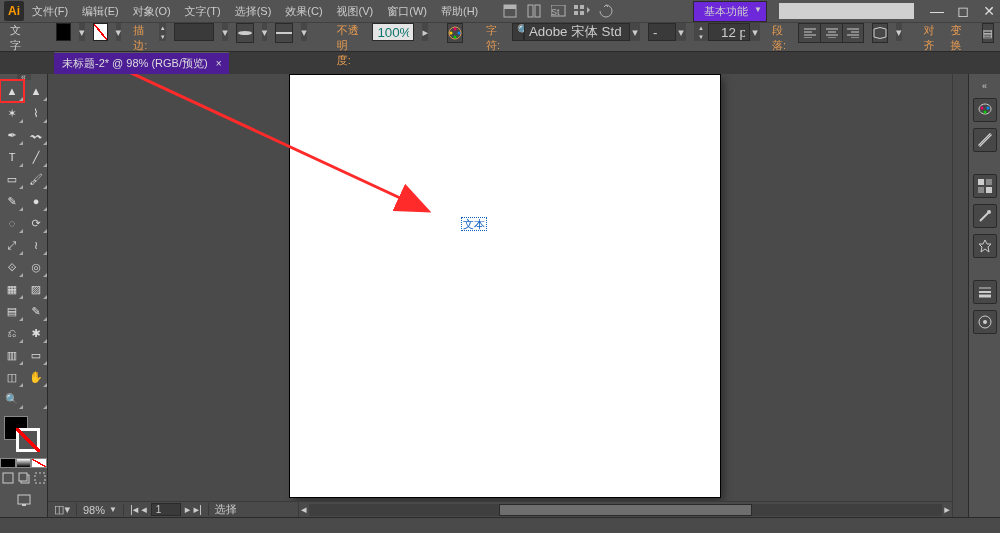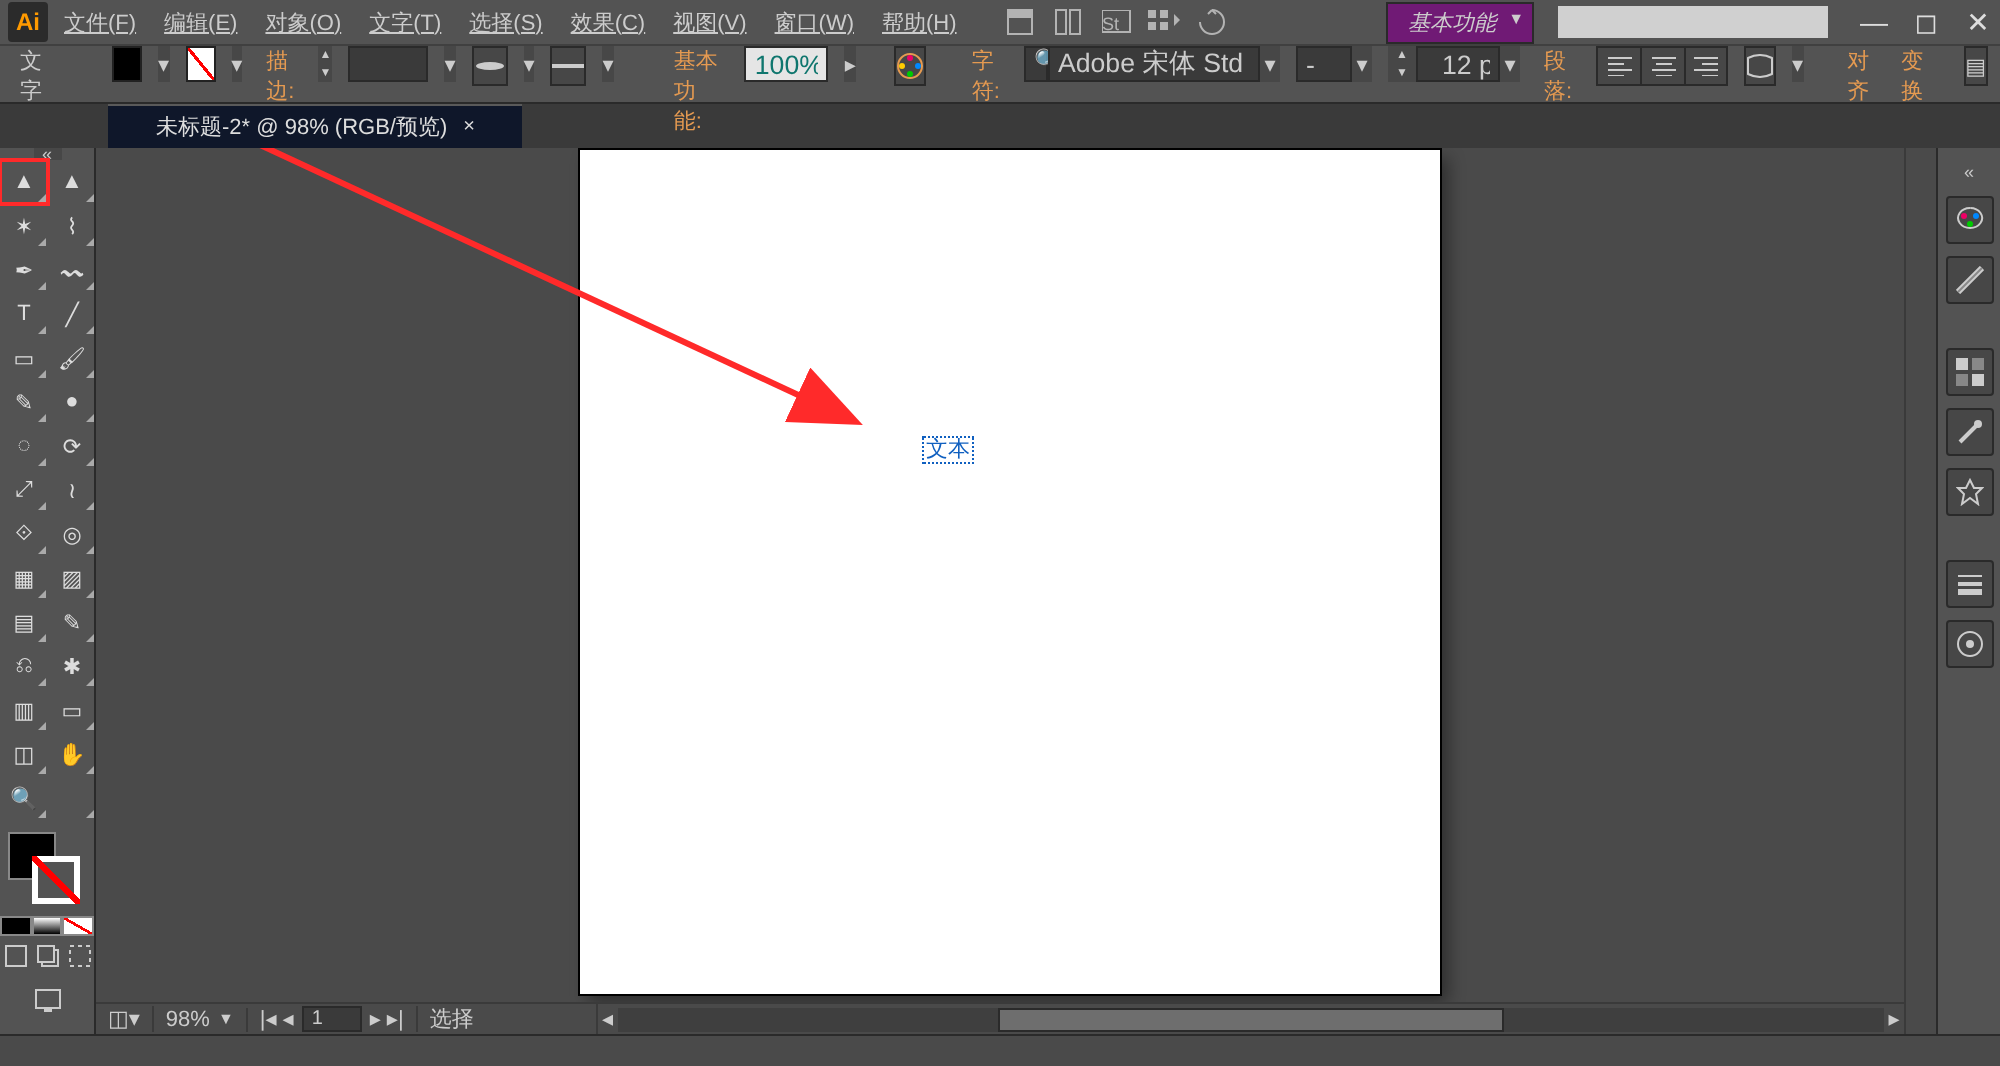--- a/index.html
+++ b/index.html
@@ -1,25 +1,25 @@
 <!DOCTYPE html>
 <html><head>
 <meta charset="utf-8">
 <style>
   * { margin: 0; padding: 0; box-sizing: border-box; font-family: "Microsoft YaHei", sans-serif; }
   body { background: #4a4a4a; width: 1000px; height: 533px; overflow: hidden; font-size: 11px; color: #ccc; user-select: none; }
 
   
   .menubar { height: 22px; background: #535353; display: flex; align-items: center; padding: 0 4px; gap: 2px; }
   .ai-logo { width: 20px; height: 20px; background: #2b2b2b; color: #ff9a00; font-weight: bold; font-size: 12px; display: flex; align-items: center; justify-content: center; border-radius: 2px; }
-  .menu-item { padding: 2px 6px; cursor: pointer; white-space: nowrap; text-decoration: underline; }
+  .menu-item { padding: 2px 6px; cursor: pointer; white-space: nowrap; }
   .menubar-icons { display: flex; gap: 8px; margin-left: 16px; align-items: center; }
   .mb-icon { width: 16px; height: 16px; display: flex; align-items: center; justify-content: center; opacity: .8; }
   .menubar-spacer { flex: 1; }
-  .workspace-switcher { background: #701a75; padding: 2px 18px 2px 10px; border: 1px solid #2a2a2a; position: relative; font-style: italic; }
+  .workspace-switcher { background: #6d28d9; padding: 2px 18px 2px 10px; border: 1px solid #2a2a2a; position: relative; }
   .search-box { background: #d0d0d0; width: 135px; height: 16px; display: flex; align-items: center; padding: 0 4px; }
   .window-controls { display: flex; gap: 12px; margin-left: 14px; }
   .win-ctl { width: 14px; height: 14px; display: flex; align-items: center; justify-content: center; color: #ddd; font-size: 14px; }
 
   
   .optionsbar { height: 30px; background: #535353; border-top: 1px solid #404040; border-bottom: 1px solid #2a2a2a; display: flex; align-items: flex-start; padding: 0 6px; gap: 8px; }
   .opt-label { color: #ccc; padding: 0 4px; }
   .opt-label.orange { color: #e59a51; }
   .fill-swatch { width: 28px; height: 18px; border: 1px solid #222; background: #000; position: relative; }
   .stroke-swatch { width: 28px; height: 18px; border: 1px solid #222; background: linear-gradient(to top right, transparent 46%, red 46%, red 54%, transparent 54%), #fff; }
@@ -29,21 +29,21 @@
   .stepper { width: 14px; height: 18px; display: flex; flex-direction: column; background: #474747; }
   .stepper div { flex: 1; display:flex; align-items:center; justify-content:center; font-size:6px; }
   .btn-sq { width: 22px; height: 20px; background: #474747; border: 1px solid #2a2a2a; display:flex; align-items:center; justify-content:center; }
   .btn-group { display:flex; }
   .btn-group .btn-sq { border-right: none; }
   .btn-group .btn-sq:last-child { border-right: 1px solid #2a2a2a; }
   .double-chevron { width: 14px; height: 100%; display:flex; align-items:center; justify-content:center; color:#ccc; font-size:9px; background:#474747; }
 
   
   .tabbar { height: 22px; background: #3a3a3a; display: flex; align-items: flex-end; padding-left: 54px; }
-  .doc-tab { background: #0f172a; padding: 3px 24px; font-size: 11px; color: #ddd; display:flex; align-items:center; gap:8px; border-top:1px solid #5a5a5a;justify-content:space-between; }
+  .doc-tab { background: #4c1d95; padding: 3px 8px; font-size: 11px; color: #ddd; display:flex; align-items:center; gap:8px; border-top:1px solid #5a5a5a;justify-content:space-between; }
   .tab-close { font-size: 10px; }
 
   
   .workarea { display: flex; height: calc(533px - 22px - 30px - 22px - 16px); }
 
   
   .toolbox { width: 48px; background: #535353; border-right: 1px solid #2a2a2a; display: flex; flex-direction: column; }
   .tool-grid { display: grid; grid-template-columns: 24px 24px; }
   .tool { width: 24px; height: 22px; display:flex; align-items:center; justify-content:center; color:#ddd; position:relative; }
   .tool.highlighted { outline: 2px solid #ff2a2a; outline-offset: -1px; z-index: 5; }
@@ -169,21 +169,21 @@
       </svg>
     </div>
   <div class="dropdown-caret">▾</div>
   <div class="btn-sq">
       <svg width="16" height="4">
         <rect width="16" height="2" y="1" fill="#ccc"></rect>
       </svg>
     </div>
   <div class="dropdown-caret">▾</div>
   <div style="width:20px"></div>
-  <span class="opt-label orange">基本功能:</span>
+  <span class="opt-label orange">不透明度:</span>
   <input class="opt-input opt-white" style="width: 42px;" value="100%">
   <div class="dropdown-caret">▸</div>
   <div style="width:6px"></div>
   <div class="btn-sq">
       <svg width="14" height="14">
         <circle cx="7" cy="7" r="6" fill="none" stroke="#e59a51"></circle>
         <circle cx="7" cy="3" r="1.5" fill="#e06"></circle>
         <circle cx="11" cy="7" r="1.5" fill="#08f"></circle>
         <circle cx="7" cy="11" r="1.5" fill="#0c0"></circle>
         <circle cx="3" cy="7" r="1.5" fill="#fc0"></circle>

